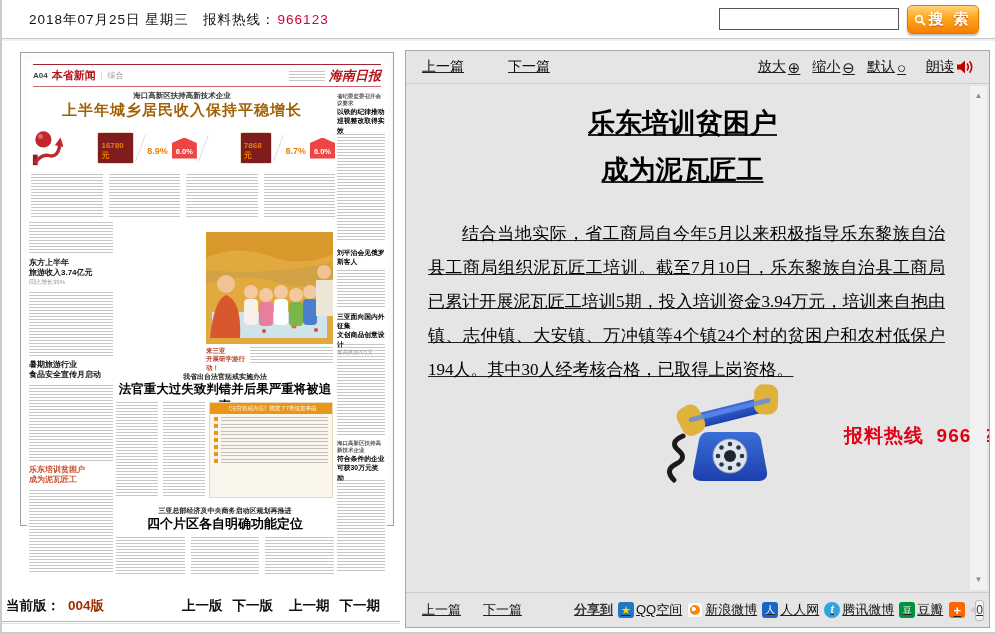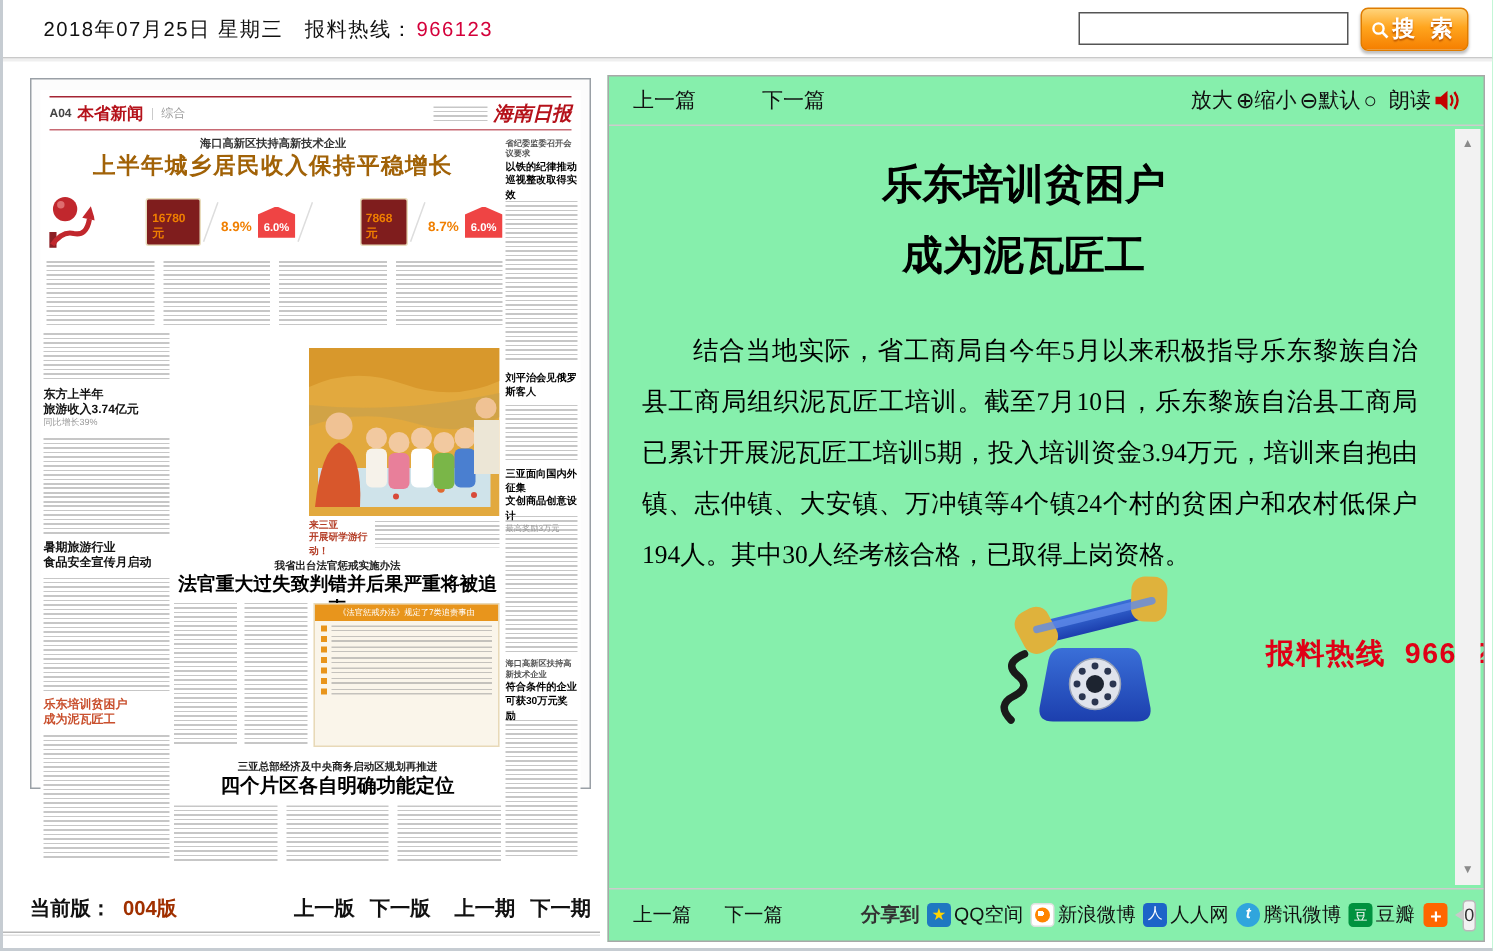--- a/index.html
+++ b/index.html
@@ -54,32 +54,32 @@
   .jdot{width:4px;height:4px;background:#e8951c;flex:none;}
   .jrow .tx{flex:1;height:4px;}
   .sanya-kicker{position:absolute;top:446px;left:89px;width:218px;text-align:center;font-size:7px;font-weight:700;color:#222;}
   .sanya-headline{position:absolute;top:455px;left:89px;width:218px;text-align:center;font-size:13px;font-weight:700;color:#000;cursor:pointer;}
   .bcols{position:absolute;top:477px;left:89px;width:218px;height:38px;display:grid;grid-template-columns:repeat(3,1fr);gap:6px;}
   .rcol{position:absolute;left:310px;width:48px;}
   .r-kicker{font-size:5.5px;font-weight:700;color:#555;line-height:1.3;}
   .r-head{font-size:6.8px;font-weight:700;color:#000;line-height:1.35;cursor:pointer;}
   .r-sub{font-size:5.5px;color:#999;}
   
-  .page-nav{position:absolute;left:18px;top:597px;width:374px;display:flex;align-items:center;font-size:13.5px;font-weight:700;color:#111;}
+  .page-nav{position:absolute;left:4px;top:597px;width:374px;display:flex;align-items:center;font-size:13.5px;font-weight:700;color:#111;}
   .cur-val{color:#a03000;margin-left:8px;}
   .pn-mid{margin-left:78px;display:flex;gap:10px;}
   .pn-right{margin-left:auto;display:flex;gap:10px;}
   .page-nav span{cursor:pointer;}
   .bottom-rule{position:absolute;left:0;top:621px;width:398px;height:1px;border-top:1px solid #b8b8b8;border-bottom:1px solid #e2e2e2;}
   
-  .reader-box{position:absolute;left:403px;top:50px;width:585px;height:578px;border:1px solid #a8a8a8;background:#86efac;box-sizing:border-box;display:flex;flex-direction:column;}
+  .reader-box{position:absolute;left:403px;top:50px;width:585px;height:578px;border:1px solid #a8a8a8;background:#e5e5e5;box-sizing:border-box;display:flex;flex-direction:column;text-decoration:underline;}
   .reader-top{height:32px;border-bottom:1px solid #ccc;display:flex;align-items:center;padding:0 16px;font-size:14px;color:#111;flex:none;}
   .reader-top .navlink{cursor:pointer;}
   .reader-top .next{margin-left:44px;}
-  .rt-tools{margin-left:auto;display:flex;align-items:center;gap:0;}
+  .rt-tools{margin-left:auto;display:flex;align-items:center;gap:12px;}
   .tool{display:flex;align-items:center;gap:2px;cursor:pointer;}
   .tool .glyph{font-size:15px;line-height:1;}
   .reader-body{flex:1;position:relative;overflow:hidden;font-family:"Liberation Serif","DejaVu Serif",serif;}
   .scrollbar{position:absolute;top:2px;bottom:2px;right:2px;width:17px;background:#f2f2f2;}
   .sb-arrow{position:absolute;left:0;width:17px;height:16px;color:#8b8b8b;font-size:8px;text-align:center;line-height:16px;cursor:pointer;}
   .sb-up{top:2px;}.sb-down{bottom:2px;}
   .art-title{margin:16px 60px 0 30px;text-align:center;font-size:27px;font-weight:700;line-height:1.75;color:#000;font-family:"Liberation Sans","DejaVu Sans",sans-serif;}
   .art-text{margin:22px 44px 0 22px;font-size:17px;line-height:34px;color:#000;text-indent:2em;text-align:justify;}
   .art-text + .art-text{margin-top:24px;}
   .phone-wrap{position:absolute;top:300px;left:250px;display:flex;align-items:center;gap:52px;}

